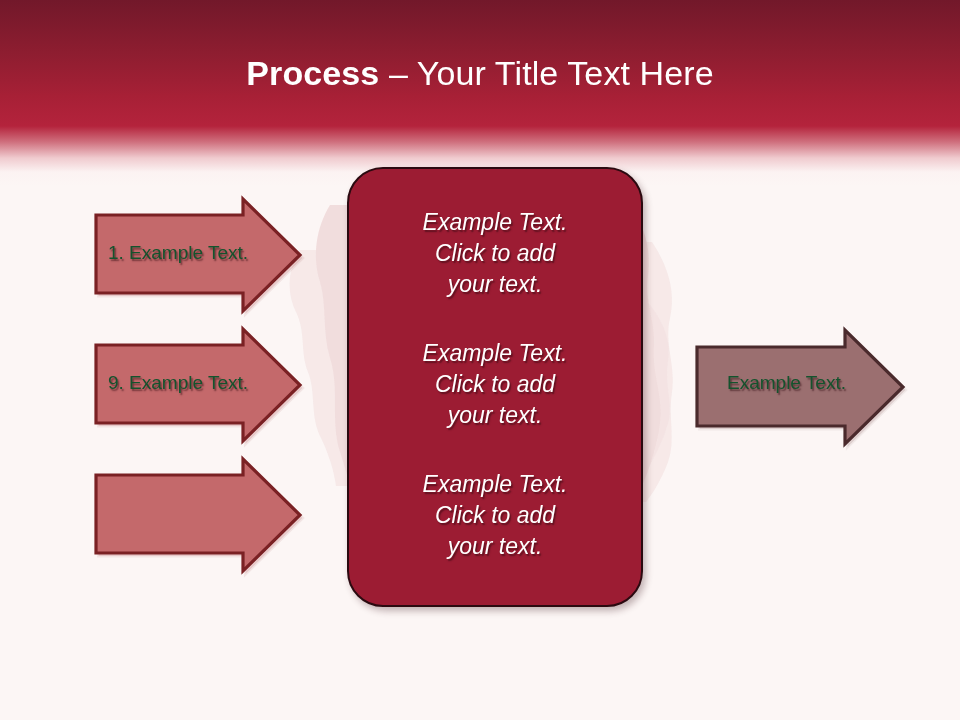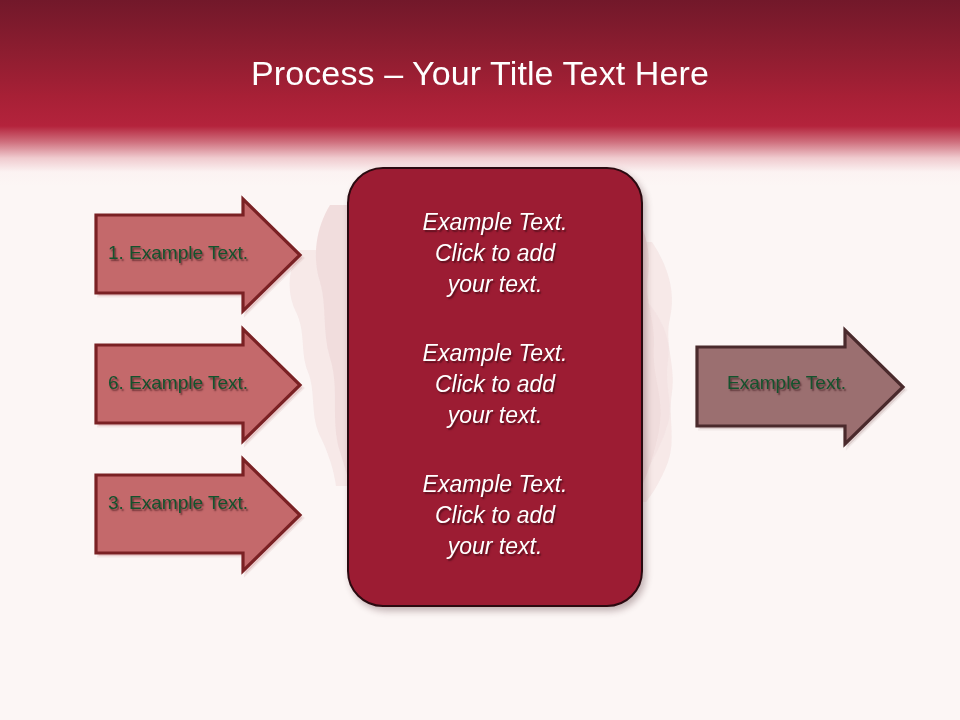--- a/index.html
+++ b/index.html
@@ -52,21 +52,21 @@
     left: 0;
     top: 51px;
     width: 960px;
     text-align: center;
     color: #ffffff;
     font-size: 34px;
     line-height: 44px;
     letter-spacing: 0.1px;
     white-space: nowrap;
   }
-  .banner-title .t-strong { font-weight: normal; }
+  .banner-title .t-strong { font-weight: bold; }
   .banner-title .t-sep { font-weight: normal; }
   .banner-title .t-rest { font-weight: normal; margin-top: 36px; }
 
   
   .center-panel {
     position: absolute;
     left: 347px;
     top: 167px;
     width: 296px;
     height: 440px;
@@ -157,29 +157,28 @@
     </g>
   </svg>
   <div class="arrow-label lbl-left-1">1. Example Text.</div>
 
   <svg class="arrow arrow-left-2" width="212" height="120" viewBox="0 0 212 120" xmlns="http://www.w3.org/2000/svg">
     <g>
       <path d="M4 20 L151 20 L151 4 L208 60 L151 116 L151 98 L4 98 Z" fill="#c4696b" stroke="#7a2124" stroke-width="3.2" stroke-linejoin="miter" transform="translate(2.5,3)" opacity="0.28" stroke-opacity="0.28"></path>
       <path d="M4 20 L151 20 L151 4 L208 60 L151 116 L151 98 L4 98 Z" fill="#c4696b" stroke="#7a2124" stroke-width="3.2" stroke-linejoin="miter"></path>
     </g>
   </svg>
-  <div class="arrow-label lbl-left-2">6. Example Text.</div>
+  <div class="arrow-label lbl-left-2">9. Example Text.</div>
 
   <svg class="arrow arrow-left-3" width="212" height="120" viewBox="0 0 212 120" xmlns="http://www.w3.org/2000/svg">
     <g>
       <path d="M4 20 L151 20 L151 4 L208 60 L151 116 L151 98 L4 98 Z" fill="#c4696b" stroke="#7a2124" stroke-width="3.2" stroke-linejoin="miter" transform="translate(2.5,3)" opacity="0.28" stroke-opacity="0.28"></path>
       <path d="M4 20 L151 20 L151 4 L208 60 L151 116 L151 98 L4 98 Z" fill="#c4696b" stroke="#7a2124" stroke-width="3.2" stroke-linejoin="miter"></path>
     </g>
   </svg>
-  <div class="arrow-label lbl-left-3">3. Example Text.</div>
 
   <div class="center-panel">
     <div class="panel-block">
       <div>Example Text.</div>
       <div>Click  to add</div>
       <div>your text.</div>
     </div>
     <div class="panel-block">
       <div>Example Text.</div>
       <div>Click  to add</div>

